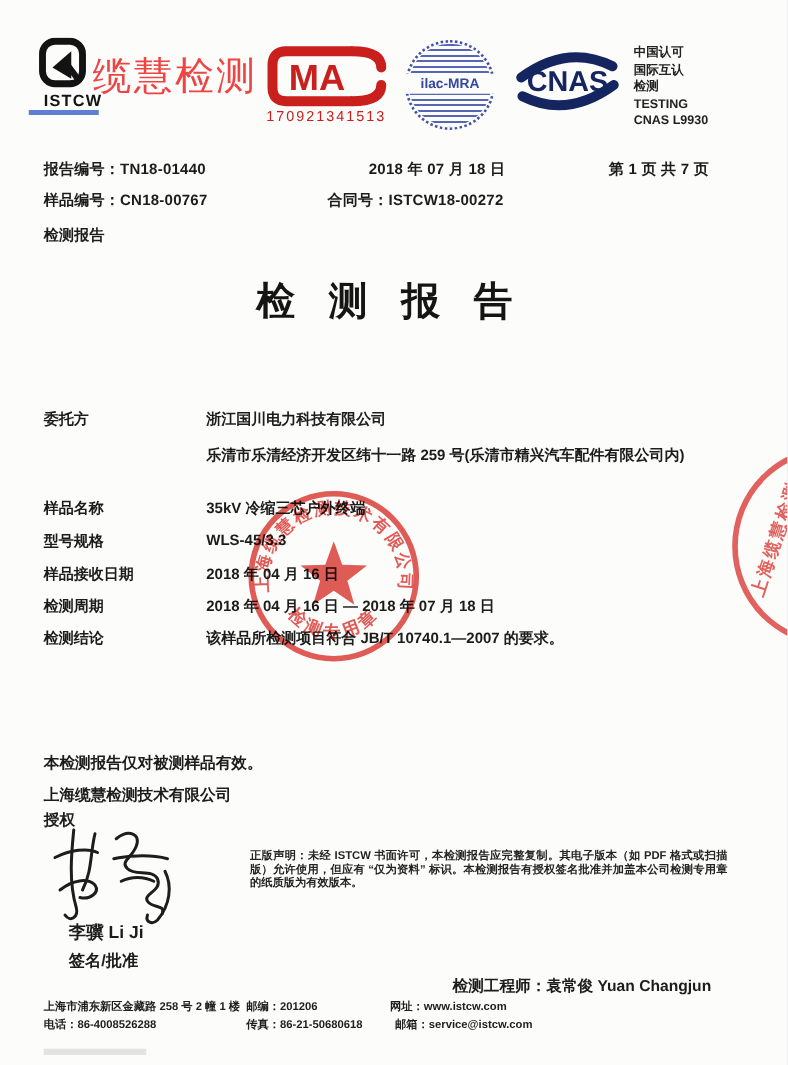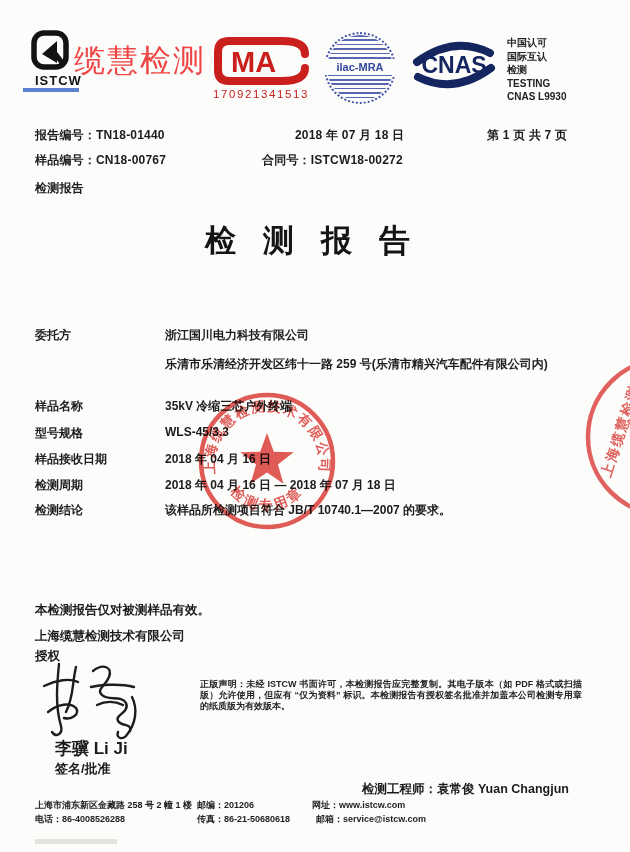--- a/index.html
+++ b/index.html
@@ -133,21 +133,21 @@
       <path d="M9 28 C 21 22, 35 20, 43 24"></path>
       <path d="M41 9 C 37 25, 39 38, 31 54"></path>
       <path d="M13 54 C 23 46, 35 44, 41 50 C 45 56, 37 62, 29 60"></path>
       <path d="M58 13 C 68 5, 78 9, 74 19 C 70 29, 61 31, 67 37 C 73 43, 87 37, 91 45 C 95 55, 79 57, 83 63 C 87 69, 97 65, 95 73"></path>
       <path d="M56 29 C 64 27, 84 25, 99 29"></path>
       <path d="M62 47 C 70 43, 80 43, 88 47"></path>
       <path d="M97 39 C 103 51, 101 66, 91 78 C 87 82, 81 80, 83 74"></path>
     </g>
   </svg>
 
-  <div class="abs val" style="left:55px;top:737px;font-size:17px">李骥 Li Ji</div>
+  <div class="abs val" style="left:55px;top:737px;font-size:14px">李骥 Li Ji</div>
   <div class="abs val" style="left:55px;top:760px;font-size:13px">签名/批准</div>
 
   <div class="abs disclaimer">正版声明：未经 ISTCW 书面许可，本检测报告应完整复制。其电子版本（如 PDF 格式或扫描版）允许使用，但应有 “仅为资料” 标识。本检测报告有授权签名批准并加盖本公司检测专用章的纸质版为有效版本。</div>
 
   <div class="abs val" style="left:362px;top:781px;font-size:12.5px">检测工程师：袁常俊 Yuan Changjun</div>
 
   <div class="abs foot" style="left:35px;top:799px">上海市浦东新区金藏路 258 号 2 幢 1 楼</div>
   <div class="abs foot" style="left:35px;top:813px">电话：86-4008526288</div>
   <div class="abs foot" style="left:197px;top:799px">邮编：201206</div>
   <div class="abs foot" style="left:197px;top:813px">传真：86-21-50680618</div>

